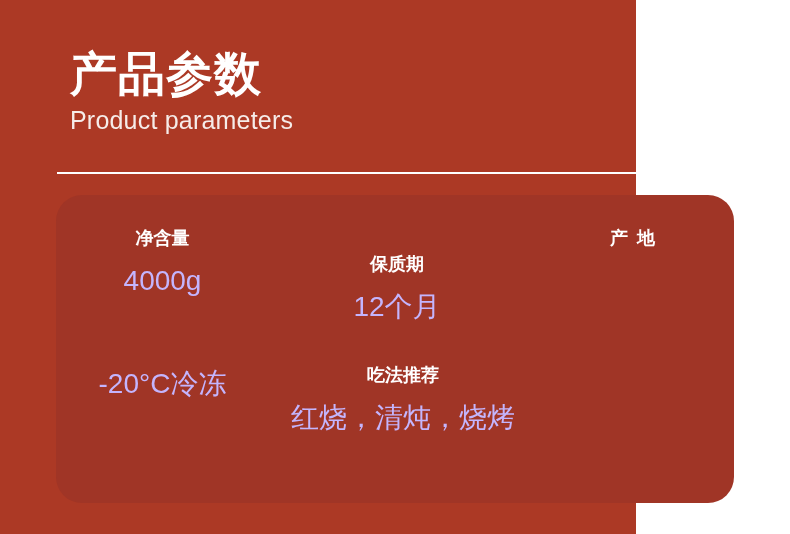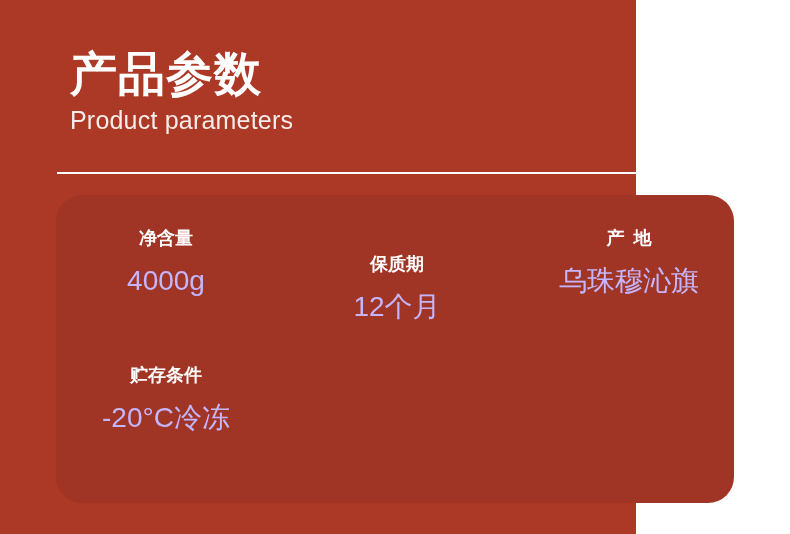--- a/index.html
+++ b/index.html
@@ -144,28 +144,28 @@
         <div class="spec-value">4000g</div>
       </div>
 
       <div class="spec-cell col-2">
         <div class="spec-label">保质期</div>
         <div class="spec-value">12个月</div>
       </div>
 
       <div class="spec-cell col-3">
         <div class="spec-label">产  地</div>
-        <div class="spec-value">乌珠穆沁旗</div>
       </div>
 
       <div class="spec-cell row2 col-1">
-        <div class="spec-label">贮存条件</div>
         <div class="spec-value">-20°C冷冻</div>
       </div>
 
 
       <div class="spec-cell row2 col-3">
+        <div class="spec-label">吃法推荐</div>
+        <div class="spec-value">红烧，清炖，烧烤</div>
       </div>
 
     </div>
   </div>
 
 </div>
 
 </body></html>

